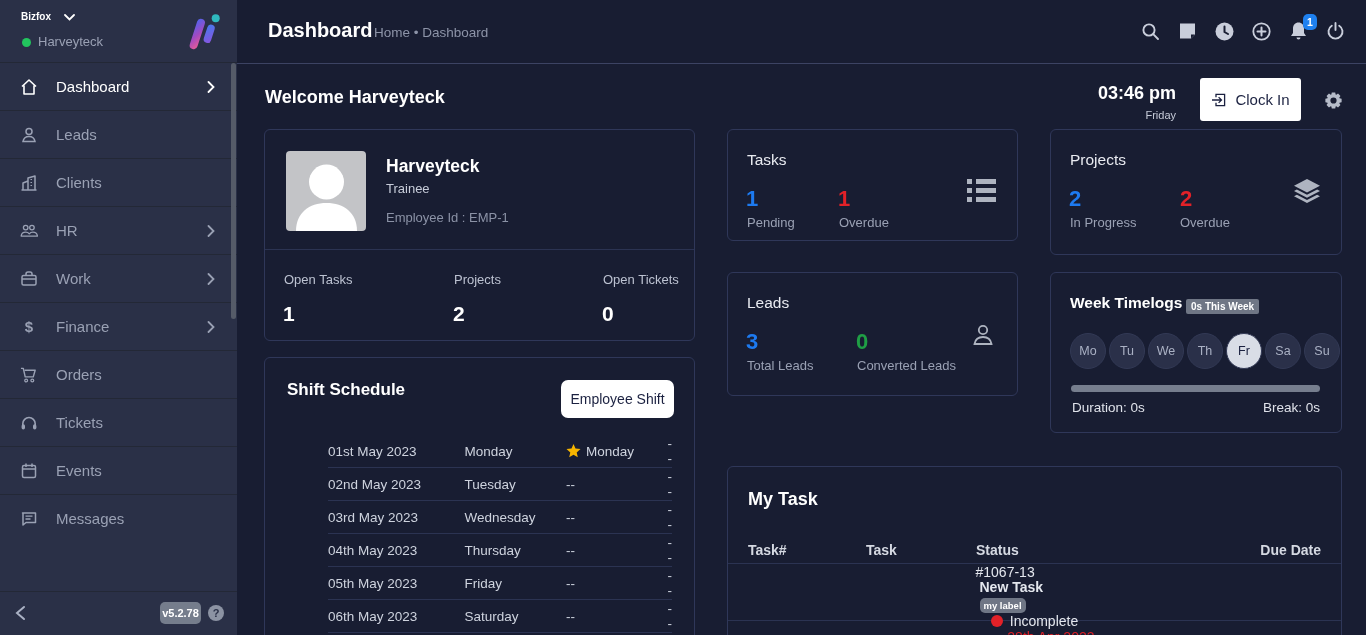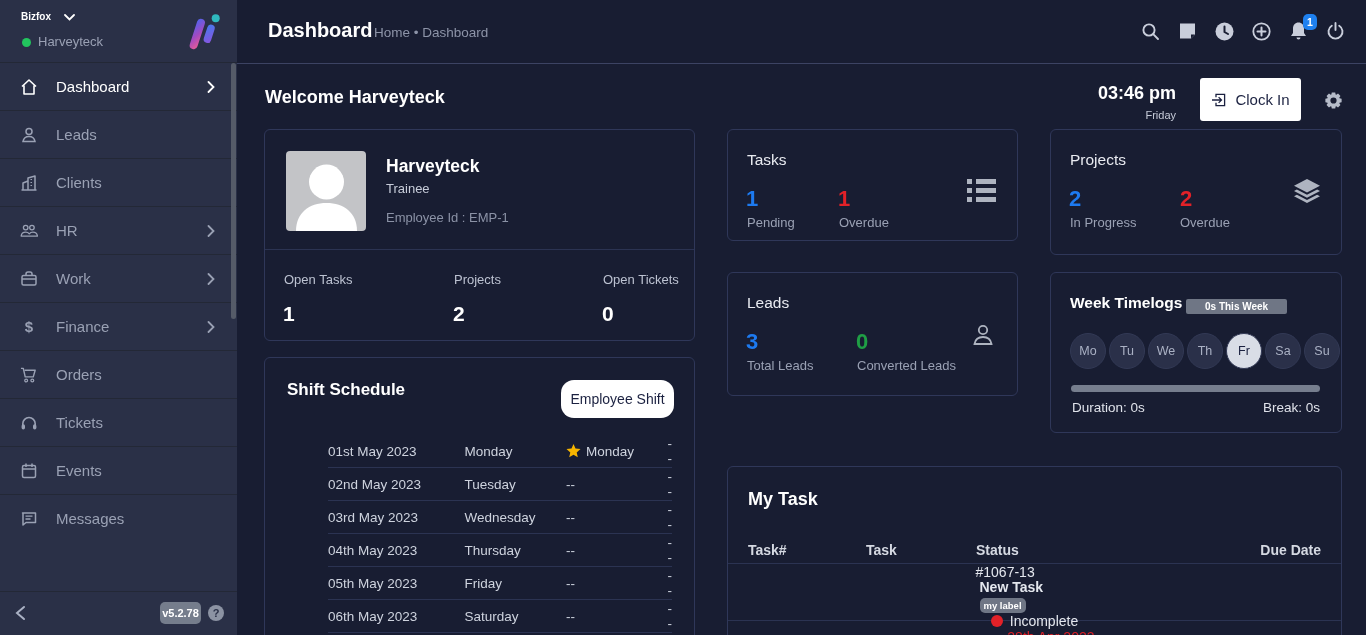--- a/index.html
+++ b/index.html
@@ -40,36 +40,36 @@
 .avatar { position:absolute; left:21px; top:21px; width:80px; height:80px; background:#c3c4c7; border-radius:4px; overflow:hidden; }
 .pname { position:absolute; left:121px; top:26px; color:#fff; font-size:17.5px; font-weight:bold; }
 .prole { position:absolute; left:121px; top:51px; color:#c7ccd9; font-size:13px; }
 .pid { position:absolute; left:121px; top:80px; color:#8b92a6; font-size:13px; }
 .pdiv { position:absolute; left:0; right:0; top:119px; height:1px; background:#2b3352; }
 .stat-l { position:absolute; font-size:13px; color:#bcc2d1; }
 .stat-v { position:absolute; font-size:21px; font-weight:bold; color:#fff; }
 
 #shift { left:27px; top:293px; width:431px; height:310px; }
 .sh-title { position:absolute; left:22px; top:22px; color:#fff; font-size:17px; font-weight:bold; }
-.sh-btn { position:absolute; right:20px; top:22px; width:113px; height:38px; background:#fff; border-radius:13px; color:#1b2140; font-size:14px; text-align:center; line-height:38px; }
+.sh-btn { position:absolute; right:20px; top:22px; width:113px; height:38px; background:#fff; border-radius:7px; color:#1b2140; font-size:14px; text-align:center; line-height:38px; }
 .sh-table { position:absolute; left:21px; right:22px; top:77px; }
 .sh-row { height:33px; display:flex; align-items:center; border-bottom:1px solid #2b3352; color:#ced3de; font-size:13.5px;margin-left:42px; }
 .sh-row .c1 { width:148px; } .sh-row .c2 { width:110px; } .sh-row .c3 { width:110px; } .sh-row .c4 { flex:1; text-align:right; }
 
 #tasks { left:490px; top:65px; width:291px; height:112px; }
 #projects { left:813px; top:65px; width:292px; height:126px; }
 #leads { left:490px; top:208px; width:291px; height:124px; }
 #timelogs { left:813px; top:208px; width:292px; height:161px; }
 .k-title { position:absolute; left:19px; top:21px; color:#e8eaf0; font-size:15.5px; }
 .k-num { position:absolute; font-size:22px; font-weight:bold; }
 .k-lab { position:absolute; font-size:13px; color:#9aa1b4; }
 .k-icon { position:absolute; right:21px; top:48px; }
 .blue { color:#1d7af0; } .red { color:#e22128; } .green { color:#1f9e45; }
 
-.tl-badge { position:absolute; left:135px; top:26px; background:#6f7685; color:#fff; font-size:10px; font-weight:bold; border-radius:2px; padding:2px 19px; }
+.tl-badge { position:absolute; left:135px; top:26px; background:#6f7685; color:#fff; font-size:10px; font-weight:bold; border-radius:2px; padding:2px 5px; }
 .days { position:absolute; left:19px; top:60px; display:flex; gap:3px; }
 .dayc { width:36px; height:36px; border-radius:50%; background:#2a3049; border:1px solid #323955; color:#aab1c4; font-size:12.5px; display:flex; align-items:center; justify-content:center; }
 .dayc.sel { background:#d9dde6; color:#1b2140; }
 .tl-bar { position:absolute; left:20px; right:21px; top:112px; height:7px; border-radius:4px; background:#767e8e; }
 .tl-dur { position:absolute; left:21px; top:127px; color:#dfe2ea; font-size:13.5px; }
 .tl-brk { position:absolute; right:21px; top:127px; color:#dfe2ea; font-size:13.5px; }
 
 #mytask { left:490px; top:402px; width:615px; height:233px; }
 .mt-title { position:absolute; left:20px; top:22px; color:#fff; font-size:18px; font-weight:bold; }
 .mt-head { position:absolute; left:0; right:0; padding:0 20px; top:75px; height:22px; color:#d5d9e2; font-size:14px; font-weight:bold; border-bottom:1px solid #2b3352; display:flex; }

